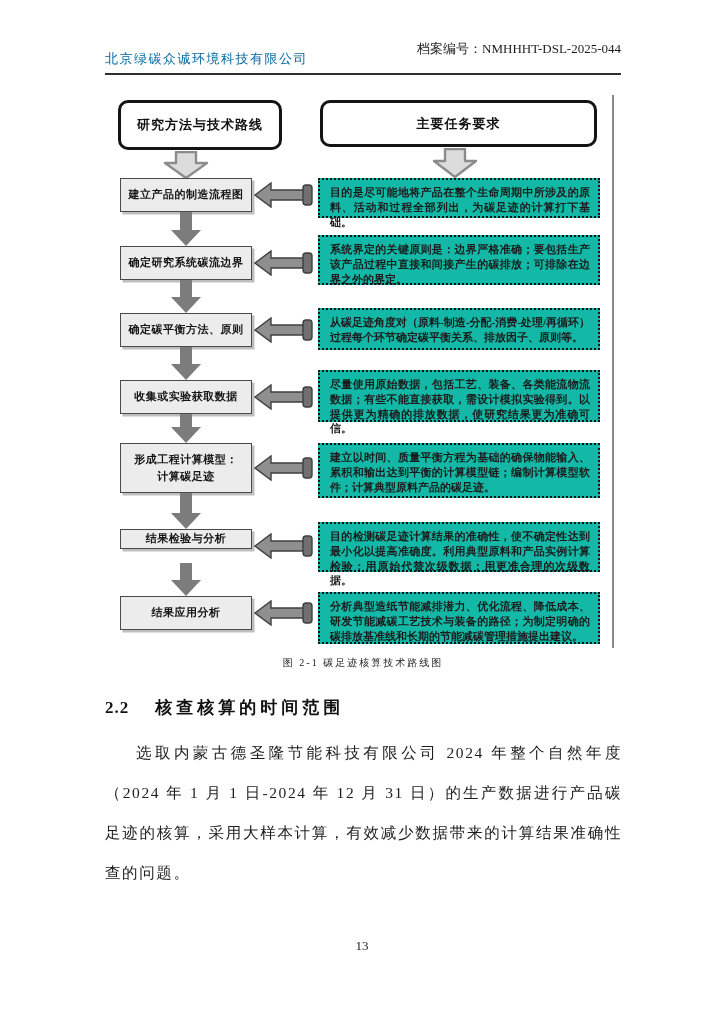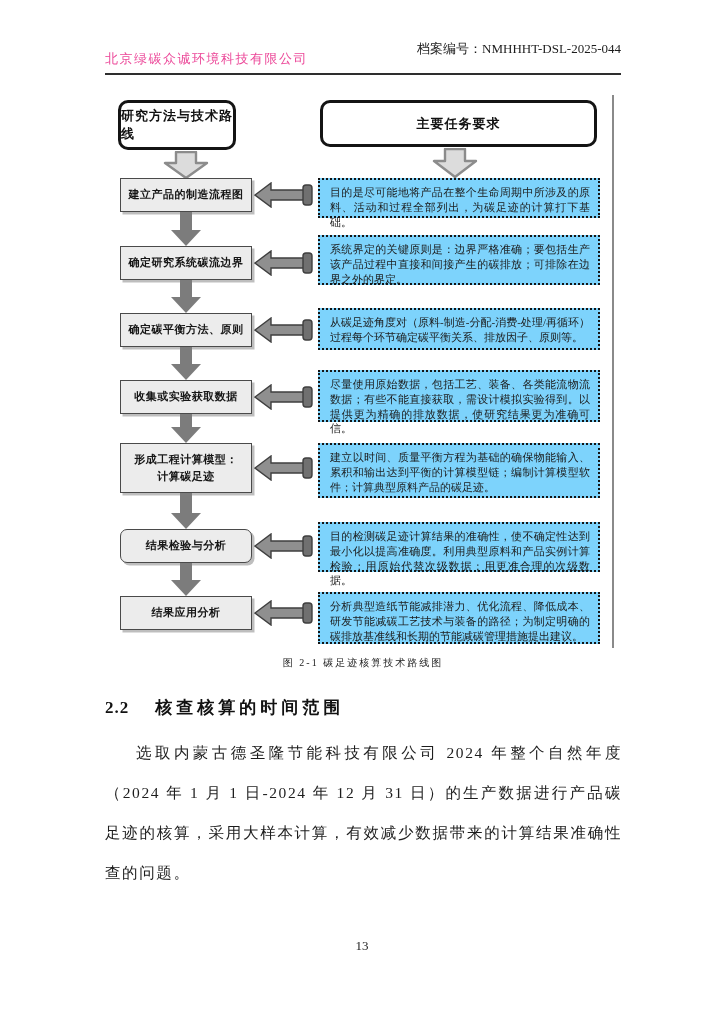--- a/index.html
+++ b/index.html
@@ -3,42 +3,42 @@
 <meta charset="utf-8">
 <style>
   * { margin:0; padding:0; box-sizing:border-box; }
   html,body { background:#ffffff; }
   body { font-family:"Liberation Serif","DejaVu Serif",serif; color:#1d1d1d; }
   .page {
     position:relative; width:724px; height:1024px; margin:0 auto;
     background:#ffffff; overflow:hidden;
   }
   
-  .hdr-left  { position:absolute; left:105px; top:50px; font-size:13px; letter-spacing:1.5px; color:#ec4899; }
+  .hdr-left  { position:absolute; left:105px; top:50px; font-size:13px; letter-spacing:1.5px; color:#0369a1; }
   .hdr-right { position:absolute; right:103px; top:40px; font-size:13px; color:#1c1c1c; }
   .hdr-rule  { position:absolute; left:105px; top:73px; width:516px; border-top:2px solid #2e2e2e; }
   
   .title-box {
     position:absolute; display:flex; align-items:center; justify-content:center;
     border:3px solid #141414; border-radius:10px; background:#fff;
     font-size:13px; font-weight:600; letter-spacing:1px; color:#111;
   }
   .lbox {
     position:absolute; left:120px; width:132px;
     display:flex; align-items:center; justify-content:center; text-align:center;
     background:#ececec; border:1.5px solid #4a4a4a;
     box-shadow:2.5px 2.5px 0 rgba(110,110,110,.45);
     font-size:11px; font-weight:600; color:#161616; letter-spacing:0.5px;
     white-space:pre-line; line-height:1.55;
   }
   .dbox {
     position:absolute; left:318px; width:282px;
-    border:2px dotted #141414; background:#7dd3fc;
+    border:2px dotted #141414; background:#14b8a6;
     padding:5px 8px 4px 10px;
-    font-size:11px; line-height:14.8px; font-weight:400; color:#1b1b1b;
+    font-size:11px; line-height:14.8px; font-weight:700; color:#1b1b1b;
     text-align:justify;
   }
   .arrow-abs { position:absolute; }
   .vline { position:absolute; left:612px; top:95px; width:2px; height:553px; background:#8a8a8a; }
   
   .caption { position:absolute; left:105px; top:656px; width:516px; text-align:center;
              font-size:10px; letter-spacing:2px; color:#222; }
   .section-h { position:absolute; left:105px; top:696px; font-size:17px; font-weight:700; color:#111; }
   .section-h .num { letter-spacing:1px; margin-right:26px; }
   .section-h .ttl { letter-spacing:4px; }
@@ -50,39 +50,39 @@
 </style>
 </head>
 <body>
 
 <div class="page">
 
   <div class="hdr-left">北京绿碳众诚环境科技有限公司</div>
   <div class="hdr-right">档案编号：NMHHHT-DSL-2025-044</div>
   <div class="hdr-rule"></div>
 
-  <div class="title-box" style="left:118px; top:100px; width:118px; height:50px;">研究方法与技术路线</div>
+  <div class="title-box" style="left:118px; top:100px; width:164px; height:50px;">研究方法与技术路线</div>
   <div class="title-box" style="left:320px; top:100px; width:277px; height:47px;">主要任务要求</div>
 
   <svg class="arrow-abs" style="left:163px; top:151px;" width="46" height="28" viewBox="0 0 46 28">
     <path d="M13,1 L33,1 L33,12 L44,12 L23,27 L2,12 L13,12 Z" fill="#dcdcdc" stroke="#8c8c8c" stroke-width="2.4" stroke-linejoin="round"></path>
   </svg>
   <svg class="arrow-abs" style="left:432px; top:148px;" width="46" height="30" viewBox="0 0 46 30">
     <path d="M13,1 L33,1 L33,13 L44,13 L23,29 L2,13 L13,13 Z" fill="#dcdcdc" stroke="#8c8c8c" stroke-width="2.4" stroke-linejoin="round"></path>
   </svg>
 
   <div class="vline"></div>
 
   <div class="lbox" style="top:178px; height:34px;">建立产品的制造流程图</div>
   <div class="lbox" style="top:246px; height:34px;">确定研究系统碳流边界</div>
   <div class="lbox" style="top:313px; height:34px;">确定碳平衡方法、原则</div>
   <div class="lbox" style="top:380px; height:34px;">收集或实验获取数据</div>
   <div class="lbox" style="top:443px; height:50px;">形成工程计算模型：
 计算碳足迹</div>
-  <div class="lbox" style="top:529px; height:34px;border-radius:7px;">结果检验与分析</div>
+  <div class="lbox" style="top:529px; height:20px;">结果检验与分析</div>
   <div class="lbox" style="top:596px; height:34px;">结果应用分析</div>
 
   <svg class="arrow-abs" style="left:171px; top:212px;" width="30" height="34" viewBox="0 0 30 34" preserveAspectRatio="none">
     <rect x="9" y="0" width="12" height="19" fill="#7c7c7c"></rect>
       <polygon points="0,18 30,18 15,34" fill="#7c7c7c"></polygon>
   </svg>
   <svg class="arrow-abs" style="left:171px; top:280px;" width="30" height="33" viewBox="0 0 30 33" preserveAspectRatio="none">
     <rect x="9" y="0" width="12" height="18" fill="#7c7c7c"></rect>
       <polygon points="0,17 30,17 15,33" fill="#7c7c7c"></polygon>
   </svg>

